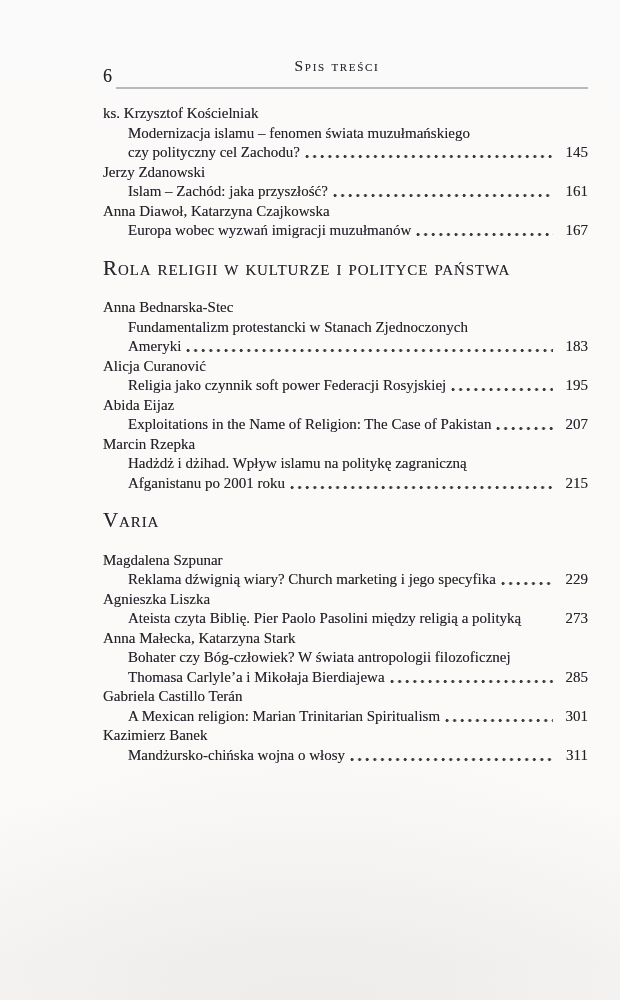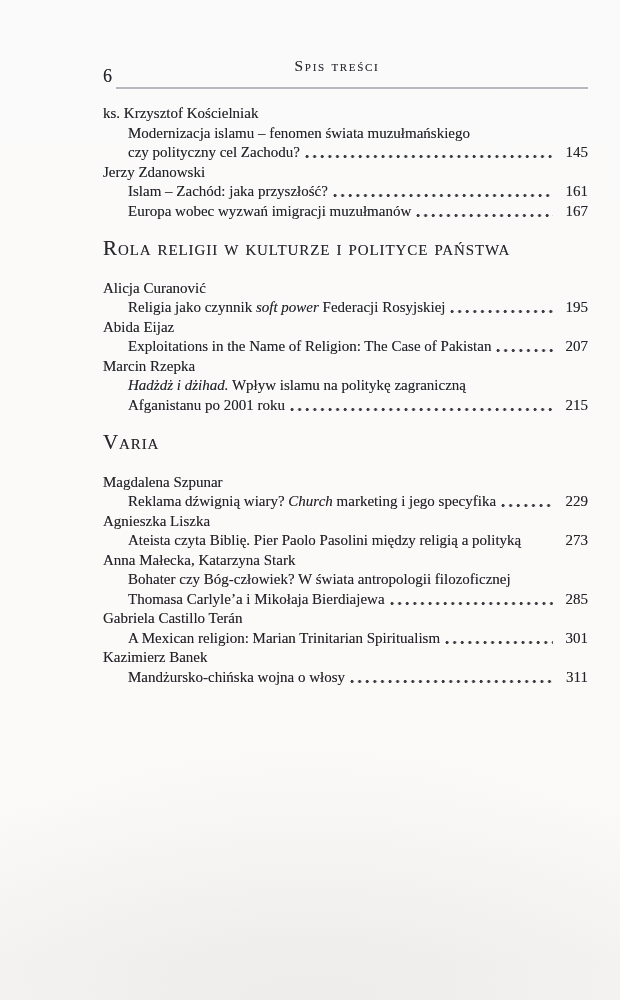--- a/index.html
+++ b/index.html
@@ -55,21 +55,21 @@
     margin: 18px 0 20px 1px;
     color: #26262c;
   }
   .author-line { padding-left: 1px; white-space: nowrap; }
   .title-line {
     display: flex;
     align-items: baseline;
     padding-left: 26px;
   }
   .line-text { white-space: nowrap; flex: 0 1 auto; }
-  .it { font-style: italic; }
+  .it { }
   .dot-leader {
     flex: 1 1 10px;
     min-width: 10px;
     align-self: flex-end;
     height: 5px;
     margin: 0 5px 3.5px 5px;
     background-image: radial-gradient(circle at 2px 2.5px, #3a3a40 1.25px, rgba(0,0,0,0) 1.8px);
     background-size: 7.6px 5px;
     background-repeat: repeat-x;
   }
@@ -105,27 +105,39 @@
       </div>
       <div class="toc-entry">
         <div class="author-line">Jerzy Zdanowski</div>
         <div class="title-line">
           <span class="line-text"><span>Islam – Zachód: jaka przyszłość?</span></span>
           <span class="dot-leader"></span>
           <span class="page-num">161</span>
         </div>
       </div>
       <div class="toc-entry">
+        <div class="author-line">Anna Diawoł, Katarzyna Czajkowska</div>
         <div class="title-line">
           <span class="line-text"><span>Europa wobec wyzwań imigracji muzułmanów</span></span>
           <span class="dot-leader"></span>
           <span class="page-num">167</span>
         </div>
       </div>
       <div class="section-heading">Rola religii w kulturze i polityce państwa</div>
+      <div class="toc-entry">
+        <div class="author-line">Anna Bednarska-Stec</div>
+        <div class="title-line">
+          <span class="line-text"><span>Fundamentalizm protestancki w Stanach Zjednoczonych</span></span>
+        </div>
+        <div class="title-line">
+          <span class="line-text"><span>Ameryki</span></span>
+          <span class="dot-leader"></span>
+          <span class="page-num">183</span>
+        </div>
+      </div>
       <div class="toc-entry">
         <div class="author-line">Alicja Curanović</div>
         <div class="title-line">
           <span class="line-text"><span>Religia jako czynnik </span><span class="it">soft power</span><span> Federacji Rosyjskiej</span></span>
           <span class="dot-leader"></span>
           <span class="page-num">195</span>
         </div>
       </div>
       <div class="toc-entry">
         <div class="author-line">Abida Eijaz</div>

